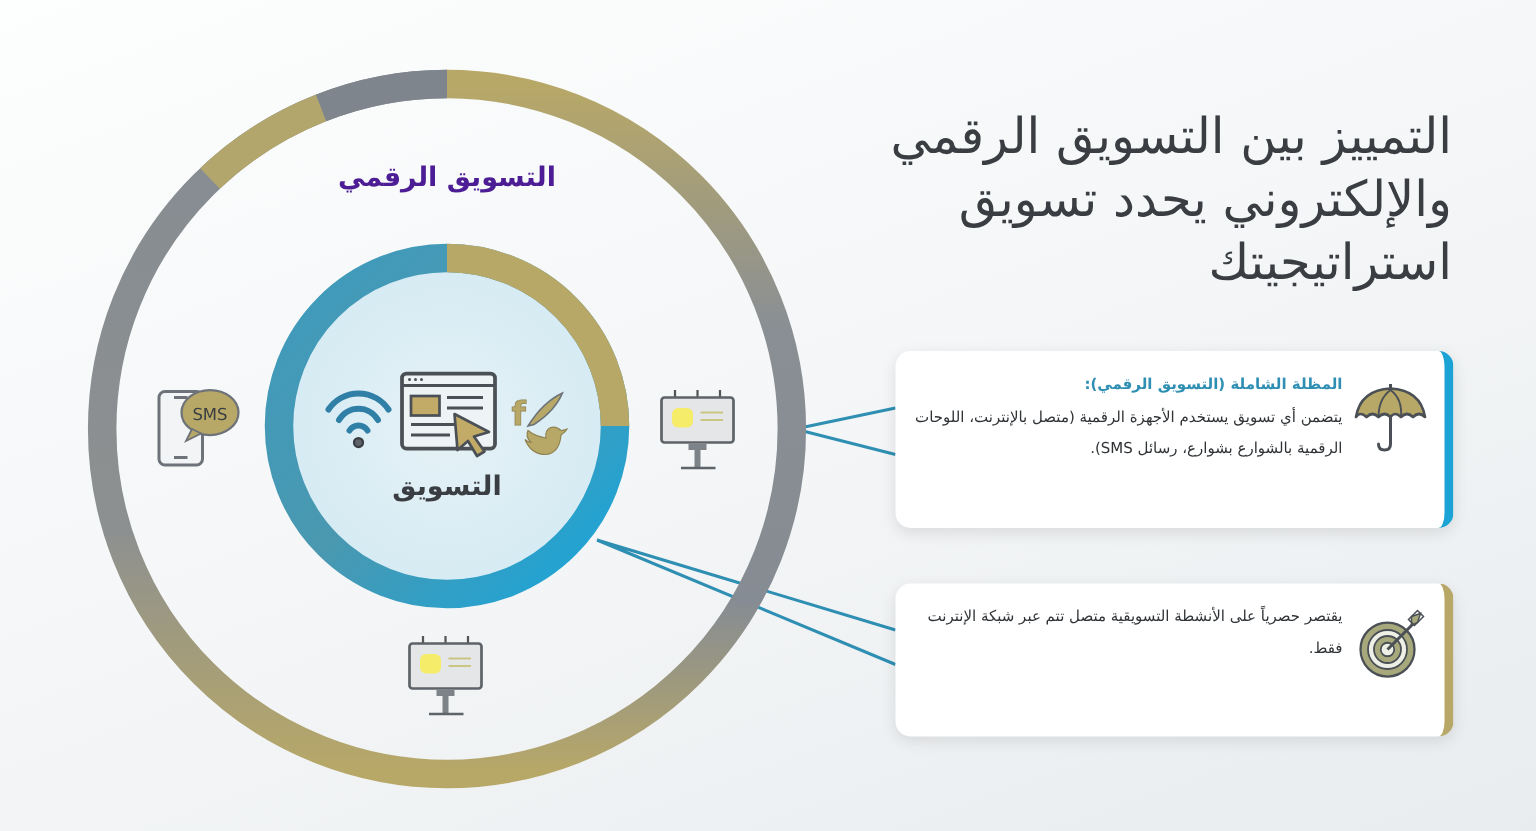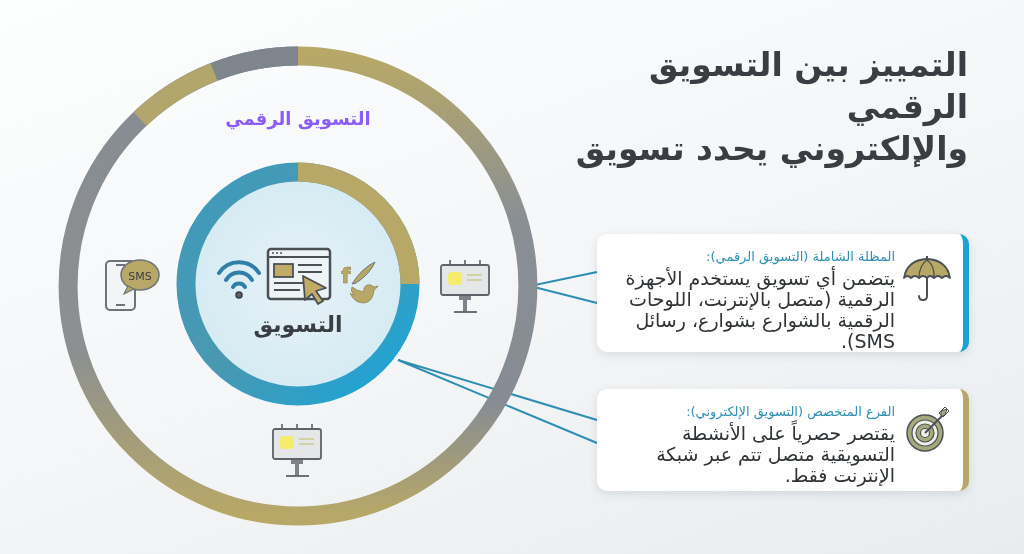--- a/index.html
+++ b/index.html
@@ -3,42 +3,42 @@
 <meta charset="utf-8">
 <style>
   html, body { margin:0; padding:0; }
   body {
     width:1024px; height:554px; overflow:hidden; position:relative;
     background: linear-gradient(160deg, #fdfefe 0%, #f4f6f7 50%, #e9ecef 100%);
     font-family: "DejaVu Sans", sans-serif;
   }
   .diagram { position:absolute; left:0; top:0; width:1024px; height:554px; }
   .title {
-    position:absolute; right:56px; top:44px; width:440px;
+    position:absolute; right:56px; top:70px; width:440px;
     direction:rtl; text-align:right;
-    font-size:33px; font-weight:bold; line-height:42px; color:#3a3e42;
+    font-size:33px; font-weight:normal; line-height:42px; color:#3a3e42;
   }
   .ring-label {
     position:absolute; left:210px; top:108px; width:176px; text-align:center;
-    direction:rtl; font-size:18px; font-weight:bold; color:#8b5cf6;
+    direction:rtl; font-size:18px; font-weight:bold; color:#4c1d95;
   }
   .center-label {
     position:absolute; left:228px; top:310px; width:140px; text-align:center;
-    direction:rtl; font-size:22px; font-weight:bold; line-height:30px; color:#3a3e42;
+    direction:rtl; font-size:18px; font-weight:bold; line-height:30px; color:#3a3e42;
   }
   .card {
     position:absolute; background:#ffffff; border-radius:10px;
     box-shadow: 0 3px 10px rgba(0,0,0,0.10);
     direction:rtl;
   }
   .card.c1 { left:597px; top:234px; width:366px; height:118px; border-right:6px solid #1aa3d4; }
   .card.c2 { left:597px; top:389px; width:366px; height:102px; border-right:6px solid #b8a867; }
   .card .body { position:absolute; right:68px; top:12px; left:10px; text-align:right; }
-  .card .head { font-size:13px; font-weight:normal; color:#2e8fb3; line-height:22px; }
-  .card .text { font-size:19px; color:#2f3336; line-height:21px; }
+  .card .head { font-size:10px; font-weight:bold; color:#2e8fb3; line-height:22px; }
+  .card .text { font-size:10px; color:#2f3336; line-height:21px; }
   .card .icon { position:absolute; right:10px; width:52px; height:52px; }
   .card.c1 .icon { top:18px; }
   .card.c2 .icon { top:14px; }
 </style>
 </head>
 <body>
 
 <svg class="diagram" viewBox="0 0 1024 554" width="1024" height="554">
   <defs>
     <linearGradient id="outerLeftGrad" x1="0" y1="0" x2="0" y2="1">
@@ -148,20 +148,21 @@
     <path d="M 352 284 Q 362 268 375 262 Q 370 274 356 283 Z" fill="#b8a867" stroke="#6d7378" stroke-width="1"></path>
   </g>
   <g>
     <path d="M 350 293 Q 354 303 364 303 Q 373 302 374 290 Q 377 288 378 286 Q 375 287 374 287 Q 371 284 367 285 Q 363 287 364 292 Q 357 291 352 287 Q 350 291 354 295 Q 352 295 350 293 Z" fill="#b8a867" stroke="#8f8250" stroke-width="0.8"></path>
   </g>
 </svg>
 
 <div class="title">
   <div>التمييز بين التسويق الرقمي</div>
   <div>والإلكتروني يحدد تسويق</div>
+  <div>استراتيجيتك</div>
 </div>
 
 <div class="ring-label">التسويق الرقمي</div>
 <div class="center-label">
   <div>التسويق</div>
 </div>
 
 <div class="card c1">
   <svg class="icon" viewBox="0 0 52 52">
     <line x1="26" y1="4" x2="26" y2="8" stroke="#4a5055" stroke-width="2"></line>
@@ -180,16 +181,15 @@
   <svg class="icon" viewBox="0 0 52 52">
     <circle cx="24" cy="30" r="18" fill="#a7a97c" stroke="#4a5055" stroke-width="1.5"></circle>
     <circle cx="24" cy="30" r="13" fill="#eef0e6" stroke="#4a5055" stroke-width="1.2"></circle>
     <circle cx="24" cy="30" r="9" fill="#a7a97c" stroke="#4a5055" stroke-width="1.2"></circle>
     <circle cx="24" cy="30" r="4.5" fill="#eef0e6" stroke="#4a5055" stroke-width="1.2"></circle>
     <line x1="24" y1="30" x2="43" y2="11" stroke="#4a5055" stroke-width="2"></line>
     <path d="M 40 8 L 46 6 L 44 12 L 40 14 Z" fill="#a7a97c" stroke="#4a5055" stroke-width="1"></path>
     <path d="M 38 10 L 44 4 L 48 8 L 42 14 Z" fill="none" stroke="#4a5055" stroke-width="1"></path>
   </svg>
   <div class="body">
-    <div class="head">الفرع المتخصص (التسويق الإلكتروني):</div>
     <div class="text">يقتصر حصرياً على الأنشطة التسويقية متصل تتم عبر شبكة الإنترنت فقط.</div>
   </div>
 </div>
 
 </body></html>

